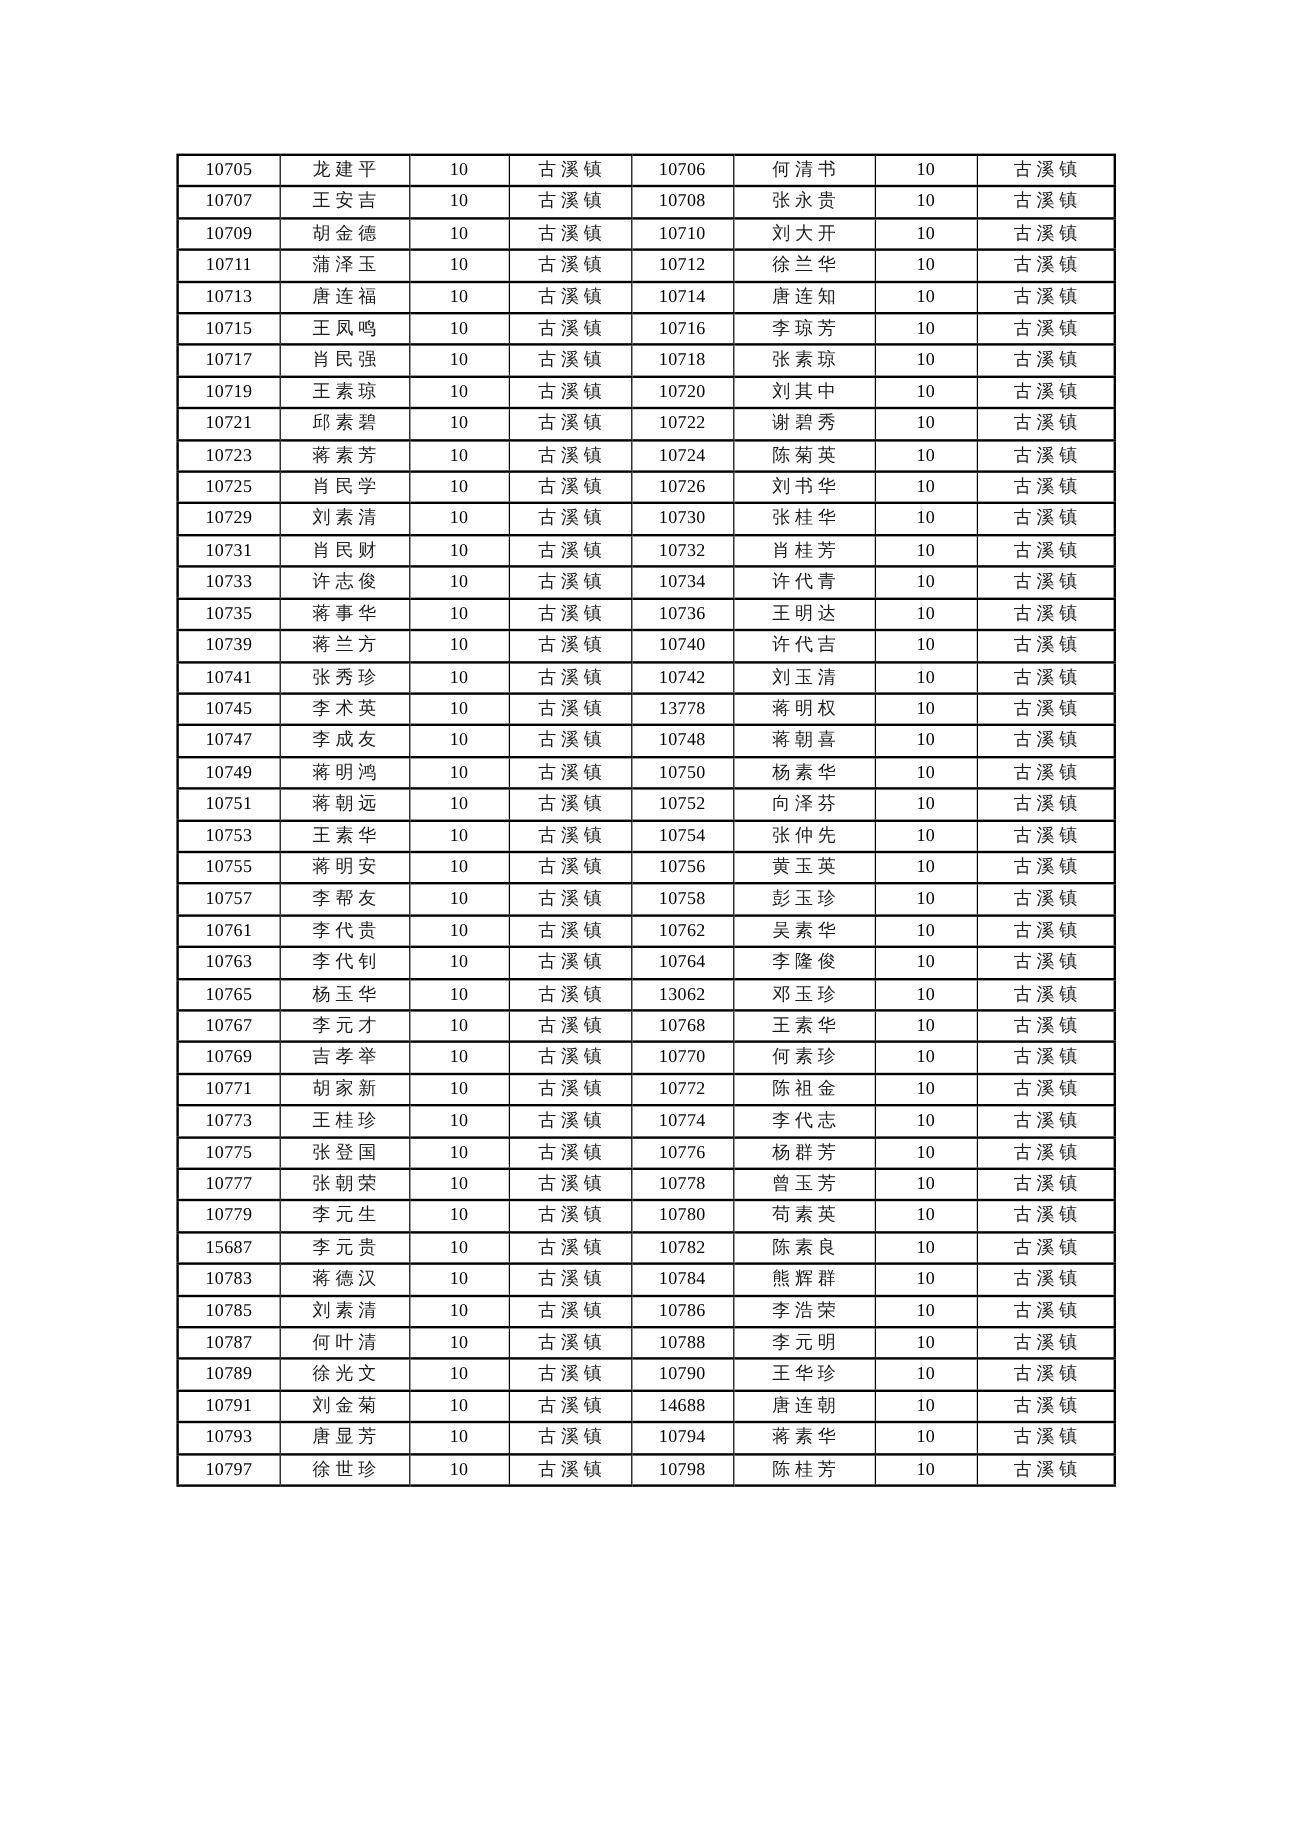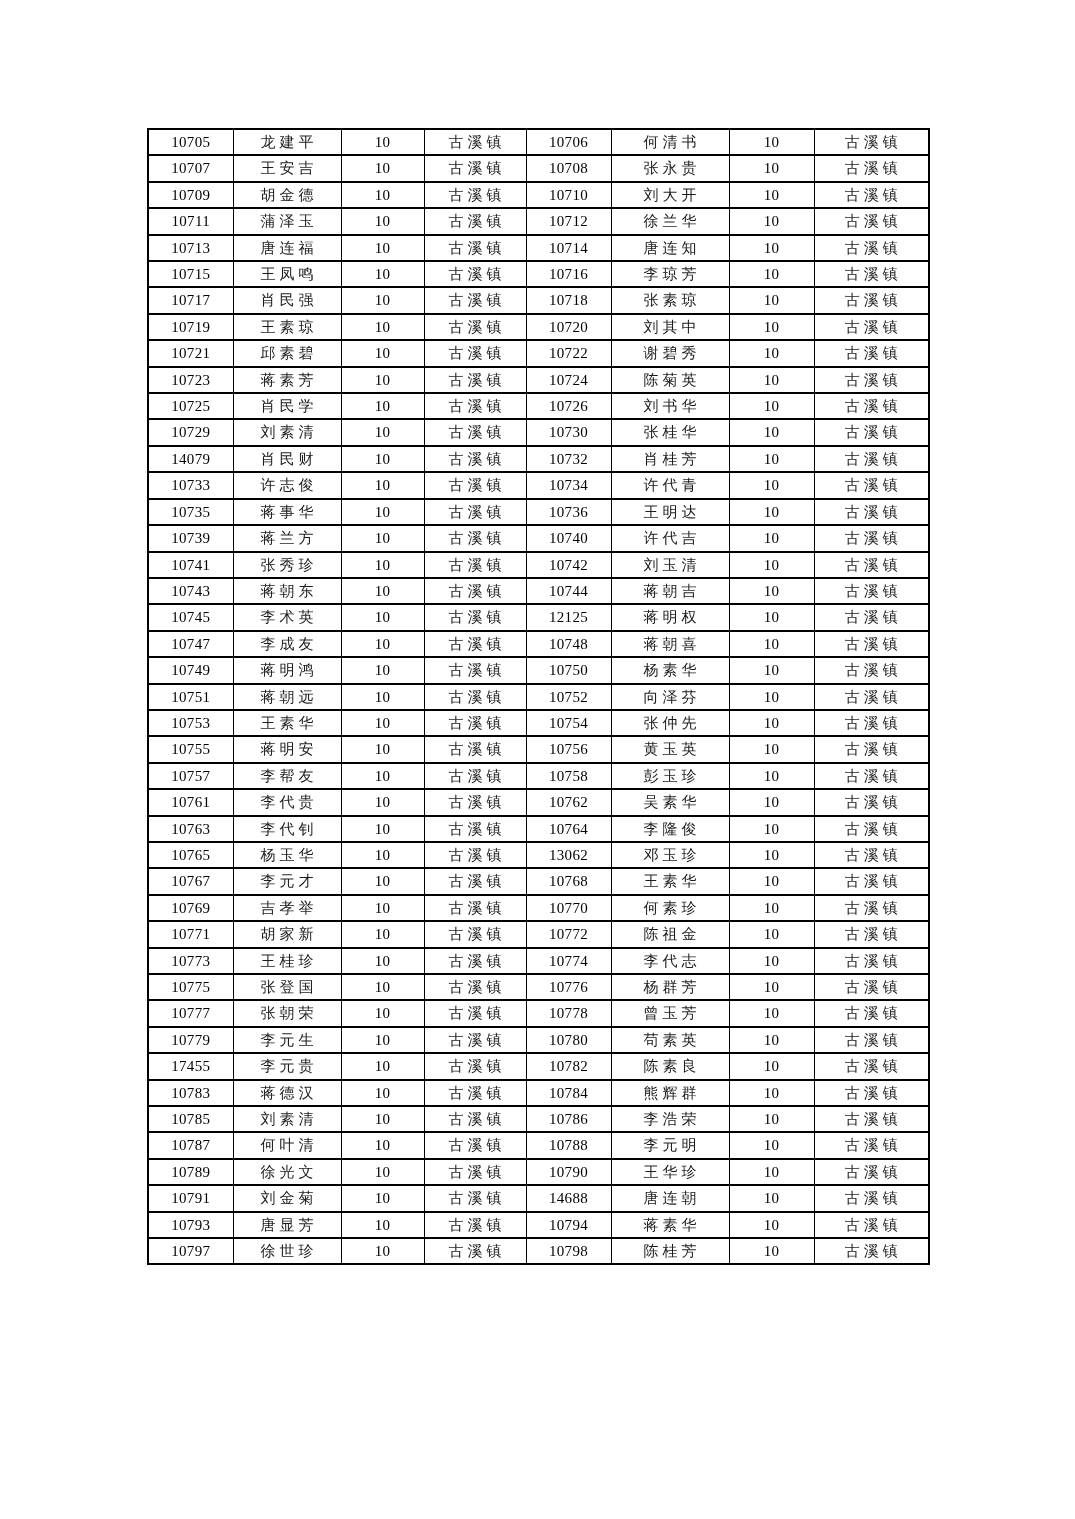--- a/index.html
+++ b/index.html
@@ -178,21 +178,21 @@
           <td class="num">10729</td>
           <td class="cjk">刘素清</td>
           <td class="num">10</td>
           <td class="cjk">古溪镇</td>
           <td class="num">10730</td>
           <td class="cjk">张桂华</td>
           <td class="num">10</td>
           <td class="cjk">古溪镇</td>
         </tr>
         <tr>
-          <td class="num">14079</td>
+          <td class="num">10731</td>
           <td class="cjk">肖民财</td>
           <td class="num">10</td>
           <td class="cjk">古溪镇</td>
           <td class="num">10732</td>
           <td class="cjk">肖桂芳</td>
           <td class="num">10</td>
           <td class="cjk">古溪镇</td>
         </tr>
         <tr>
           <td class="num">10733</td>
@@ -228,35 +228,25 @@
           <td class="num">10741</td>
           <td class="cjk">张秀珍</td>
           <td class="num">10</td>
           <td class="cjk">古溪镇</td>
           <td class="num">10742</td>
           <td class="cjk">刘玉清</td>
           <td class="num">10</td>
           <td class="cjk">古溪镇</td>
         </tr>
         <tr>
-          <td class="num">10743</td>
-          <td class="cjk">蒋朝东</td>
-          <td class="num">10</td>
-          <td class="cjk">古溪镇</td>
-          <td class="num">10744</td>
-          <td class="cjk">蒋朝吉</td>
-          <td class="num">10</td>
-          <td class="cjk">古溪镇</td>
-        </tr>
-        <tr>
           <td class="num">10745</td>
           <td class="cjk">李术英</td>
           <td class="num">10</td>
           <td class="cjk">古溪镇</td>
-          <td class="num">12125</td>
+          <td class="num">13778</td>
           <td class="cjk">蒋明权</td>
           <td class="num">10</td>
           <td class="cjk">古溪镇</td>
         </tr>
         <tr>
           <td class="num">10747</td>
           <td class="cjk">李成友</td>
           <td class="num">10</td>
           <td class="cjk">古溪镇</td>
           <td class="num">10748</td>
@@ -408,21 +398,21 @@
           <td class="num">10779</td>
           <td class="cjk">李元生</td>
           <td class="num">10</td>
           <td class="cjk">古溪镇</td>
           <td class="num">10780</td>
           <td class="cjk">苟素英</td>
           <td class="num">10</td>
           <td class="cjk">古溪镇</td>
         </tr>
         <tr>
-          <td class="num">17455</td>
+          <td class="num">15687</td>
           <td class="cjk">李元贵</td>
           <td class="num">10</td>
           <td class="cjk">古溪镇</td>
           <td class="num">10782</td>
           <td class="cjk">陈素良</td>
           <td class="num">10</td>
           <td class="cjk">古溪镇</td>
         </tr>
         <tr>
           <td class="num">10783</td>

